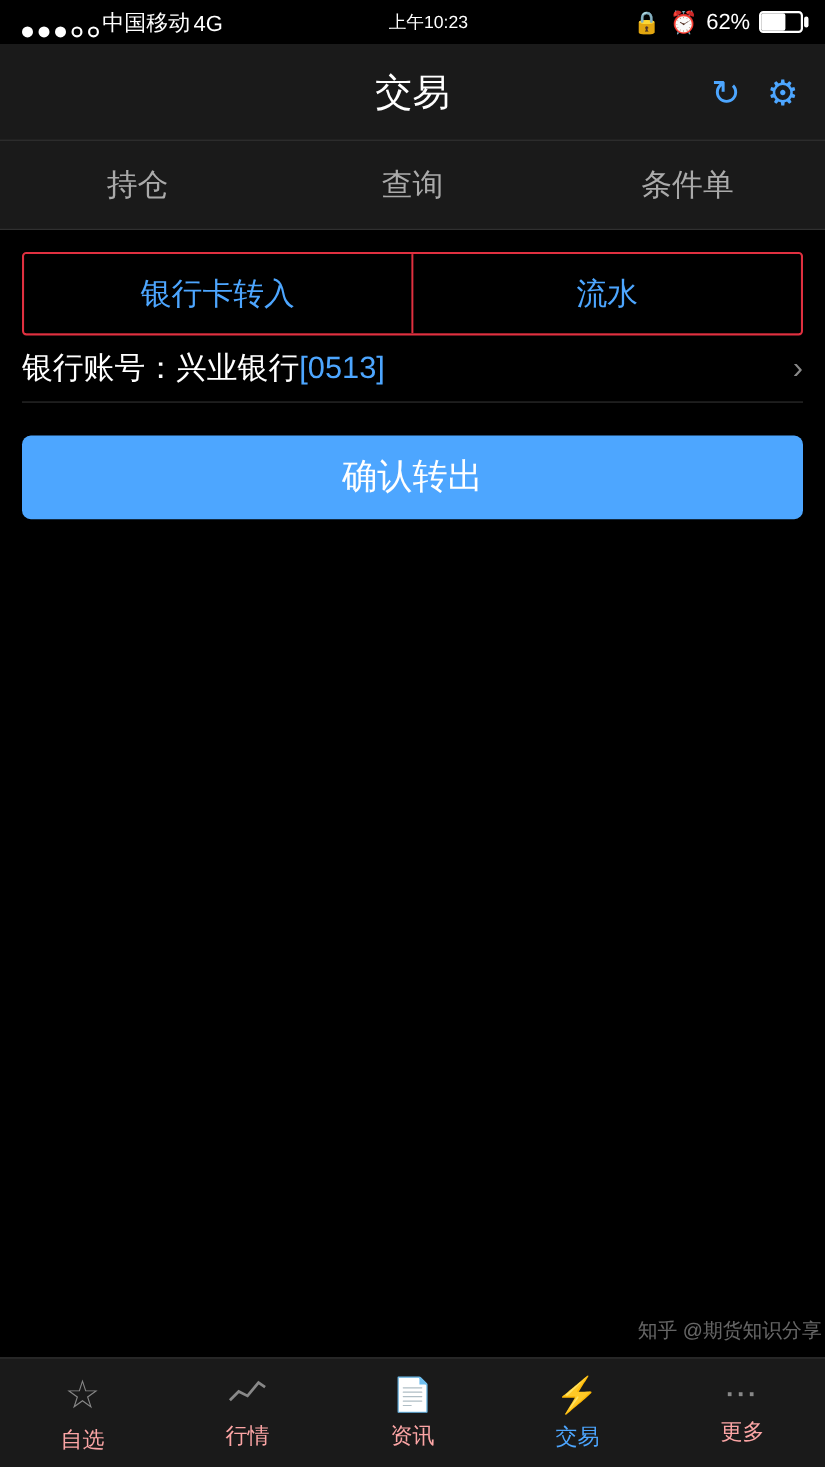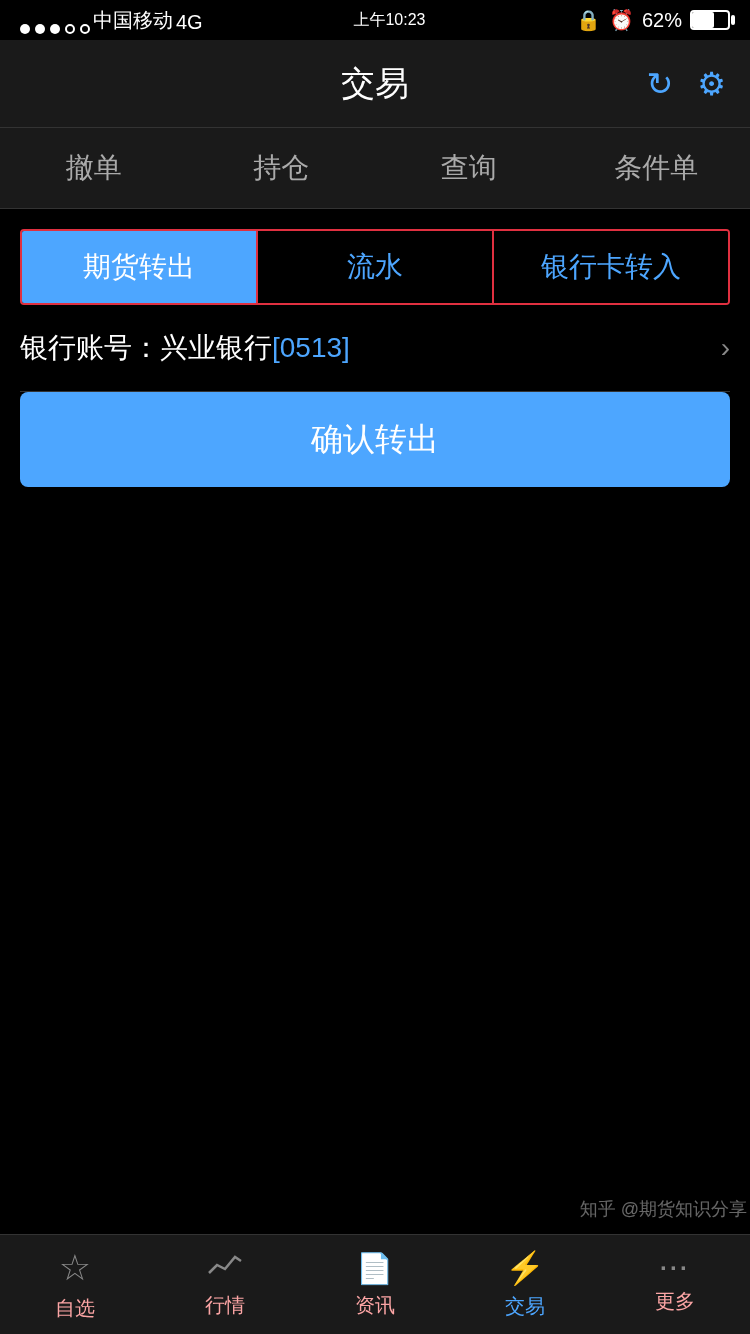--- a/index.html
+++ b/index.html
@@ -137,21 +137,21 @@
     
     .content {
       padding: 0 20px;
     }
 
     
     .bank-row {
       display: flex;
       align-items: center;
       justify-content: space-between;
-      padding: 24px 0;
+      padding: 11px 0;
       border-bottom: 1px solid #333;
     }
     .bank-label {
       font-size: 28px;
       color: #fff;
     }
     .bank-name {
       color: #fff;
     }
     .bank-id {
@@ -182,22 +182,23 @@
       background: transparent;
       border: none;
       outline: none;
       color: #fff;
       font-size: 28px;
       margin-left: 8px;
     }
 
     
     .confirm-btn {
+      margin-top: 30px;
       width: 100%;
-      height: 95px;
+      height: 76px;
       background: #4da6ff;
       border: none;
       border-radius: 8px;
       color: #fff;
       font-size: 32px;
       cursor: pointer;
       display: flex;
       align-items: center;
       justify-content: center;
     }
@@ -273,42 +274,36 @@
 <div class="nav-bar">
   <span class="nav-title">交易</span>
   <div class="nav-actions">
     <span class="nav-icon">↻</span>
     <span class="nav-icon">⚙</span>
   </div>
 </div>
 
 <div class="top-tabs">
   <div class="top-tab">
-    <span>撤单</span>
-  </div>
-  <div class="top-tab">
     <span>持仓</span>
   </div>
   <div class="top-tab">
     <span>查询</span>
   </div>
   <div class="top-tab">
     <span>条件单</span>
   </div>
 </div>
 
 <div class="sub-tabs">
-  <div class="sub-tab active">
-    <span>期货转出</span>
+  <div class="sub-tab">
+    <span>银行卡转入</span>
   </div>
   <div class="sub-tab">
     <span>流水</span>
-  </div>
-  <div class="sub-tab">
-    <span>银行卡转入</span>
   </div>
 </div>
 
 <div class="content">
 
   <div class="bank-row">
     <span class="bank-label">
       <span>银行账号：</span><span class="bank-name">兴业银行</span><span class="bank-id">[0513]</span>
     </span>
     <span class="chevron">›</span>

